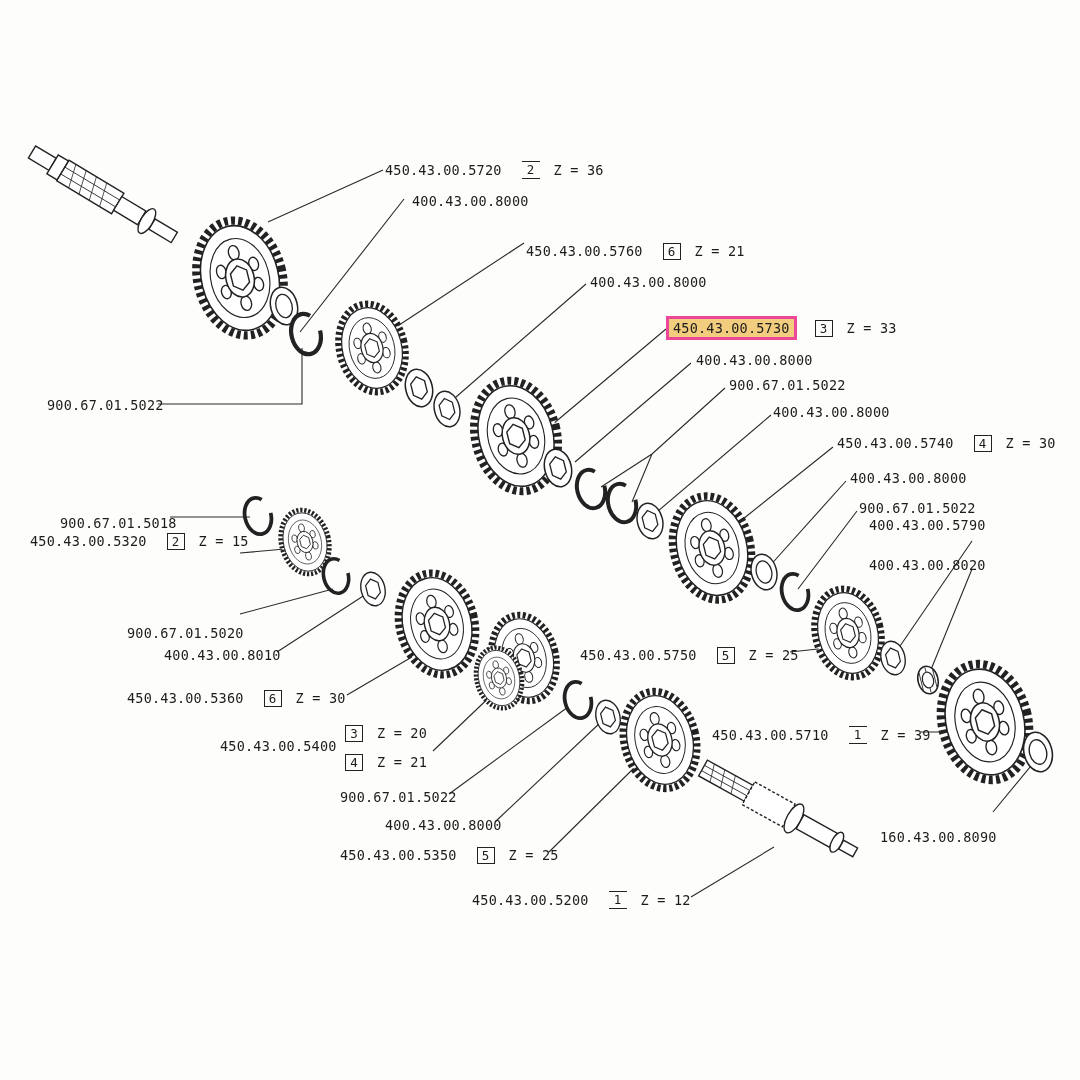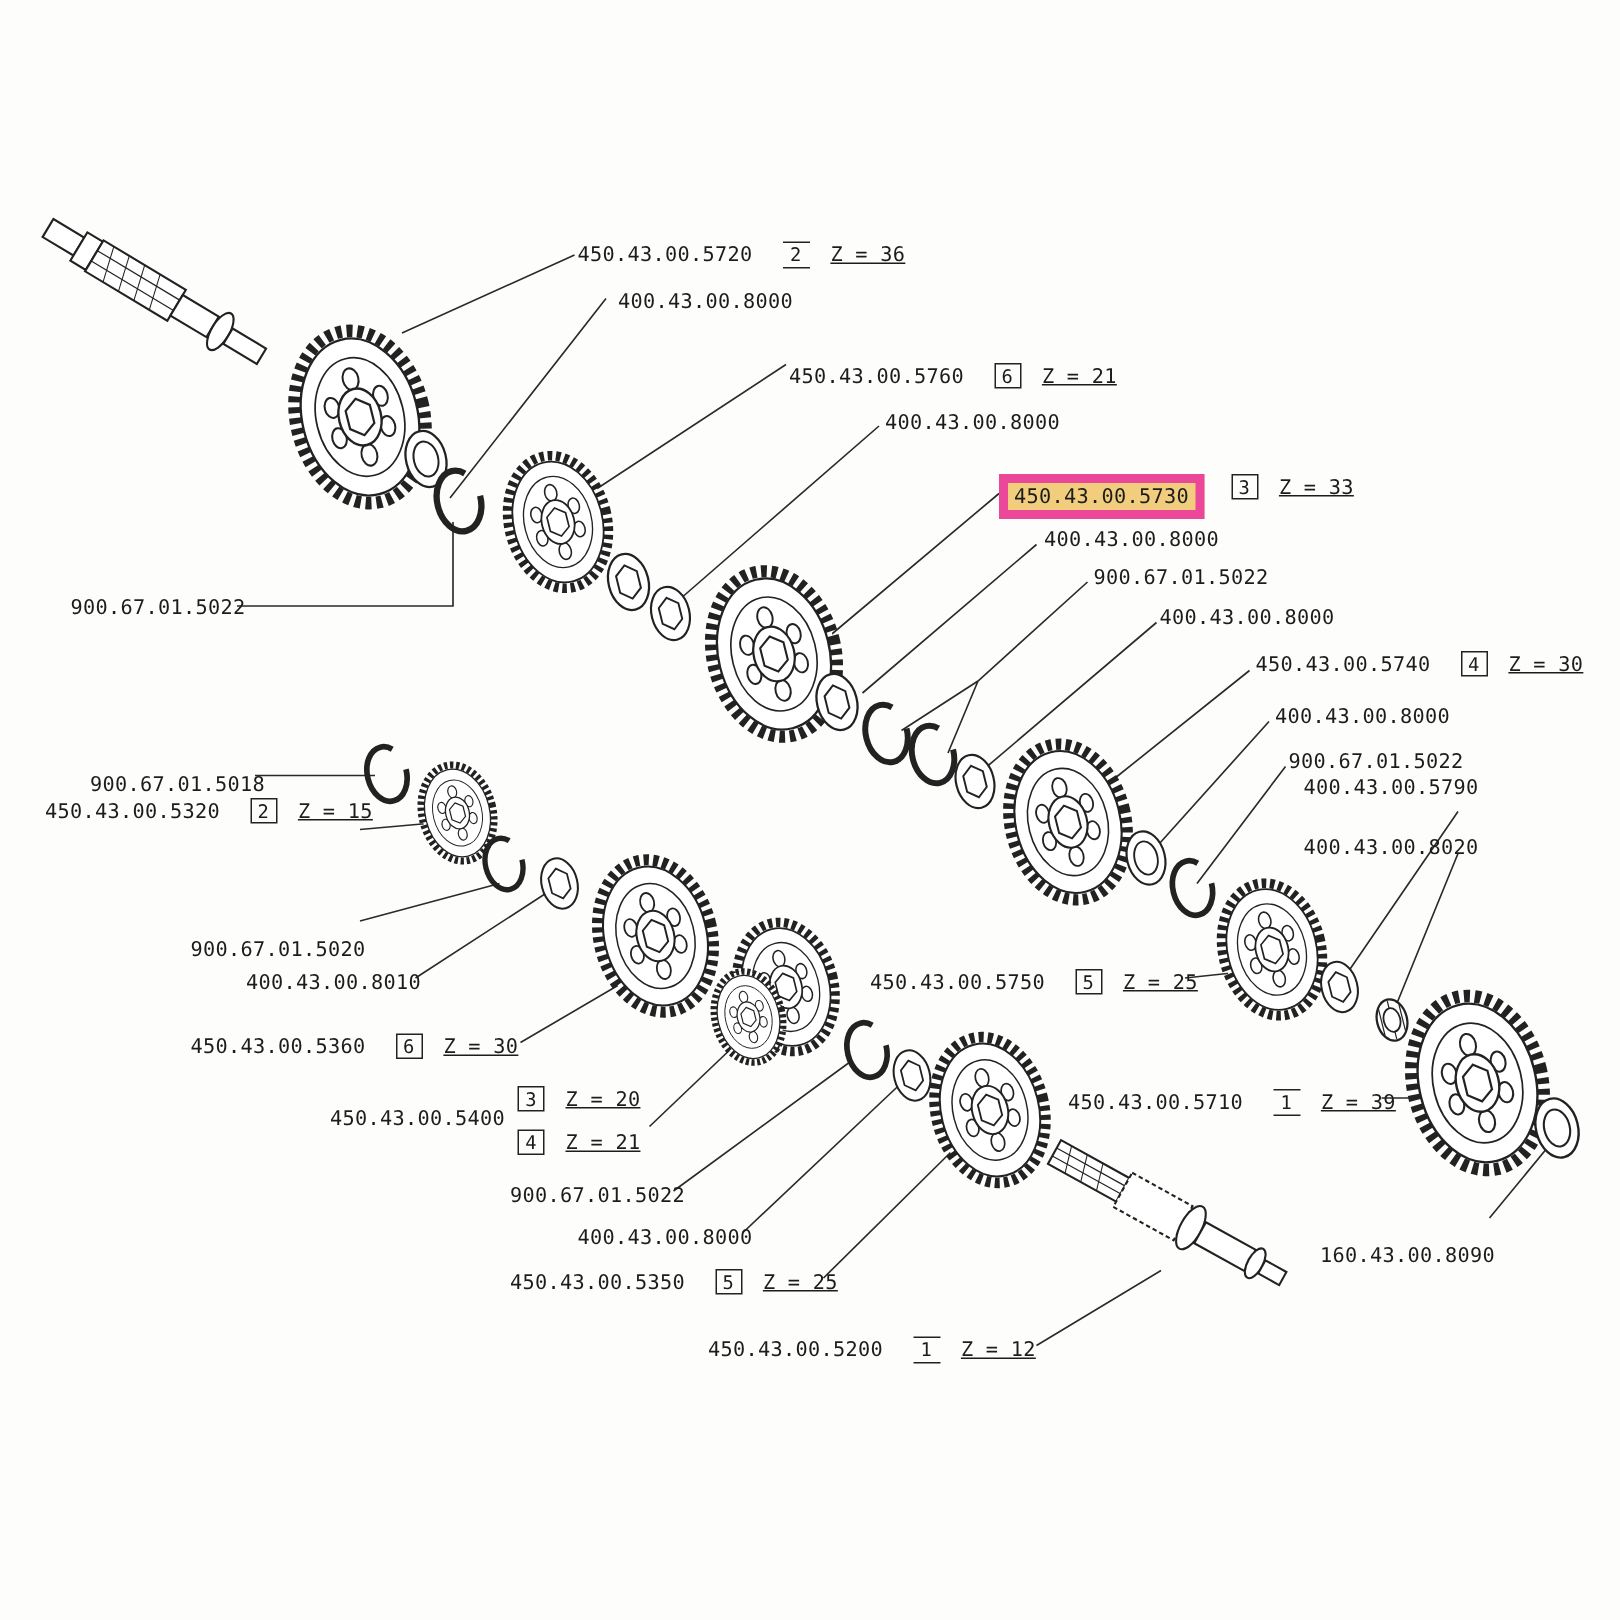--- a/index.html
+++ b/index.html
@@ -9,51 +9,51 @@
     font-family:"DejaVu Sans Mono", monospace;
     position:relative;
     overflow:hidden;
     color:#1c1c1c;
   }
   .stage { position:absolute; inset:0; }
   svg.diagram { position:absolute; left:0; top:0; }
   .label {
     position:absolute;
     display:flex;
-    align-items:flex-start;
+    align-items:center;
     white-space:nowrap;
     font-size:13.5px;
     letter-spacing:0.2px;
     line-height:18px;
   }
   .pn { padding:0 2px; }
   .pn.highlight {
     background:#f2cd7e;
-    border:6px solid #ec4899;
+    border:3px solid #ec4899;
     padding:0 4px;
   }
   .qty {
     margin-left:18px;
     font-size:12.5px;
     text-align:center;
     min-width:18px;
   }
   .qty.boxed {
     border:1.4px solid #222;
     padding:0 4px;
     line-height:15px;
   }
   .qty.lined {
     border-top:1.4px solid #222;
     border-bottom:1.4px solid #222;
     padding:1px 5px;
     line-height:14px;
   }
   .qty.first { margin-left:0; }
-  .z { margin-left:14px;text-decoration:underline; }
+  .z { margin-left:14px; }
 </style>
 </head>
 <body>
 
 <div class="stage">
 
   <svg class="diagram" width="1080" height="1080" viewBox="0 0 1080 1080" xmlns="http://www.w3.org/2000/svg">
     <defs>
       <g id="gear">
         <ellipse rx="41" ry="56" fill="#ffffff" stroke="#222" stroke-width="8" stroke-dasharray="3.8 3.1"></ellipse>

